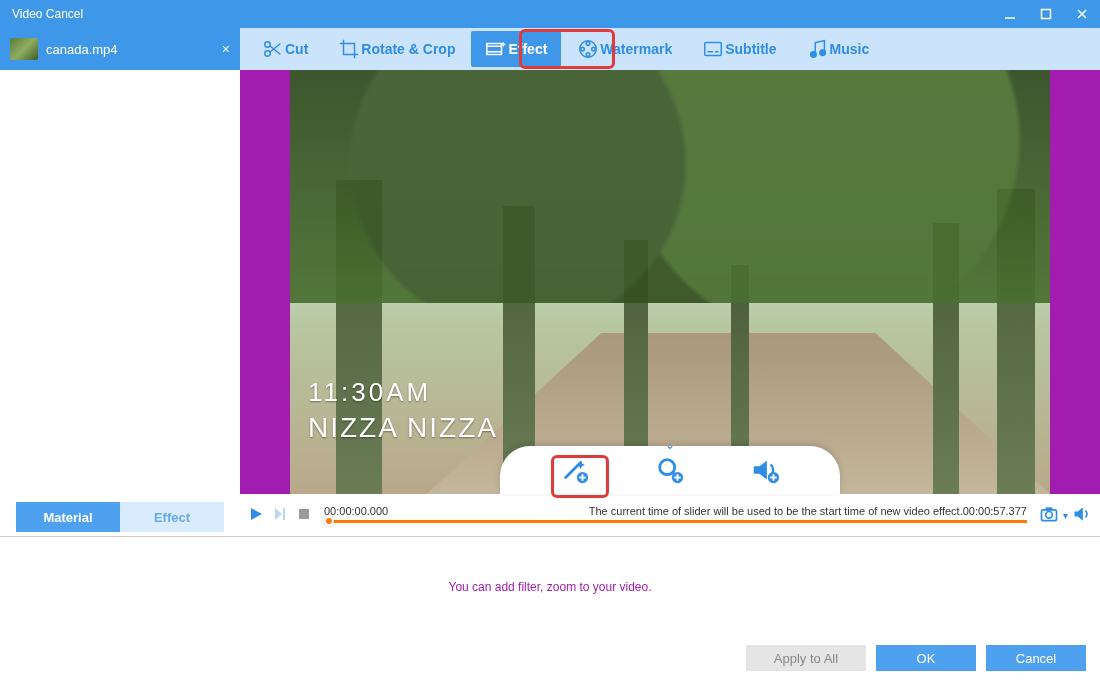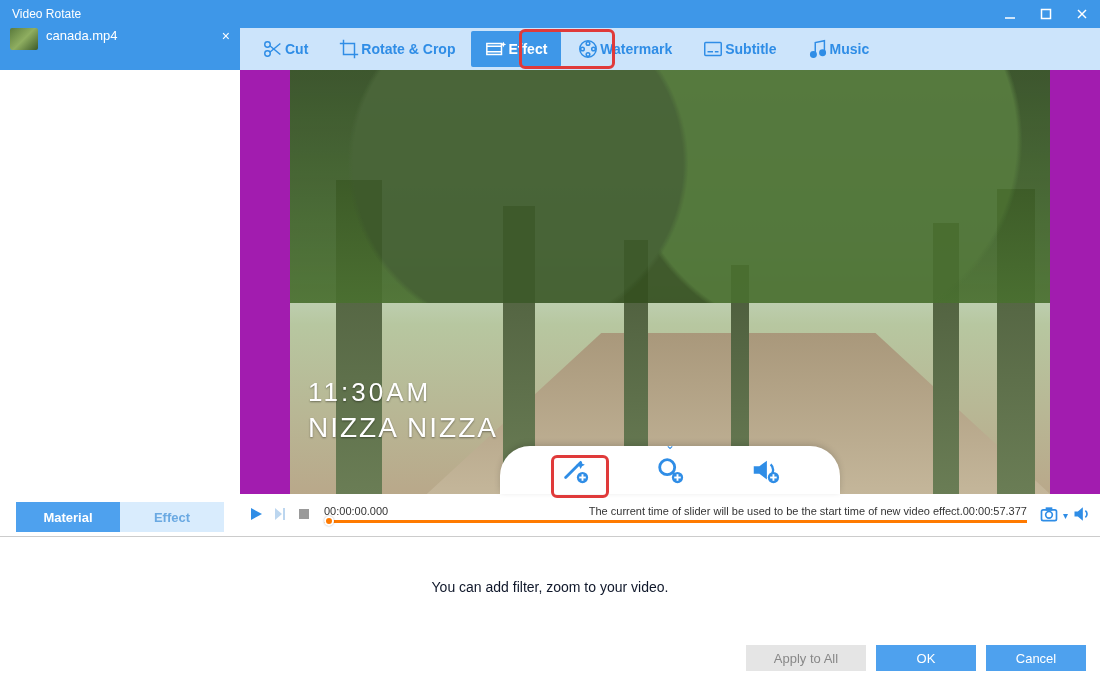--- a/index.html
+++ b/index.html
@@ -6,21 +6,21 @@
   html, body { width: 1100px; height: 680px; overflow: hidden; background: #fff; }
 
   
   .titlebar { height: 28px; background: #3e97e8; display: flex; align-items: center; color: #fff; font-size: 12px; padding-left: 12px; }
   .titlebar .spacer { flex: 1; }
   .titlebar .winbtn { width: 36px; height: 28px; display: flex; align-items: center; justify-content: center; color: #fff; }
   .titlebar .winbtn svg { width: 12px; height: 12px; stroke: #fff; fill: none; stroke-width: 1.5; }
 
   
   .strip { height: 42px; background: #cce4fb; display: flex; align-items: stretch; }
-  .file-tab { width: 240px; background: #3e97e8; color: #fff; font-size: 13px; display: flex; align-items: flex-start; padding: 0 10px; gap: 8px; }
+  .file-tab { width: 240px; background: #3e97e8; color: #fff; font-size: 13px; display: flex; align-items: center; padding: 0 10px; gap: 8px; }
   .file-tab .thumb { width: 28px; height: 22px; background: linear-gradient(135deg,#5a7a3c,#8fae60,#3d5a2a); border-radius: 2px; }
   .file-tab .close { margin-left: auto; color: #fff; font-size: 14px; }
   .tabs { flex: 1; display: flex; align-items: center; padding: 0 8px; gap: 2px; }
   .tab { display: flex; align-items: center; gap: 1px; color: #2f8de6; font-weight: 600; font-size: 14px; padding: 4px 14px; height: 36px; border-radius: 2px; position: relative; }
   .tab.active { background: #3e97e8; color: #fff; }
   .tab .icon { width: 22px; height: 22px; display: flex; align-items: center; justify-content: center; }
   .tab .icon svg { width: 22px; height: 22px; stroke: currentColor; fill: none; stroke-width: 1.6; }
 
   
   .body { display: flex; height: 466px; }
@@ -54,34 +54,34 @@
   .timeline .times-row { display:flex; justify-content:space-between; font-size:11px; color:#333; padding:0 4px; }
   .timeline .hint { text-align:right; flex:1; }
   .timeline .track { height:6px; background:#fff; border:0; position:relative; margin:2px 4px 0; }
   .timeline .track .bar { position:absolute; top:1px; left:0; right:0; height:3px; background:#ff7a00; }
   .timeline .track .knob { position:absolute; top:-3px; left:0; width:10px; height:10px; border-radius:50%; background:#ff7a00; border:2px solid #fff; box-shadow:0 0 2px rgba(0,0,0,.3); }
   .timeline .right-icons { display:flex; align-items:center; gap:4px; color:#2f8de6; }
   .timeline .right-icons svg { width:20px; height:20px; fill:#2f8de6; }
 
   
   .footer { height: 144px; border-top:1px solid #ccc; display:flex; flex-direction:column; }
-  .footer .msg { flex:1; display:flex; align-items:center; justify-content:center; font-size:14px; color:#0f172a; }
+  .footer .msg { flex:1; display:flex; align-items:center; justify-content:center; font-size:12px; color:#a21caf; }
   .footer .btns { height:44px; display:flex; align-items:center; justify-content:flex-end; gap:10px; padding-right:14px; }
   .btn { width:100px; height:26px; border:none; font-size:13px; display:flex; align-items:center; justify-content:center; }
   .btn.apply { background:#e5e5e5; color:#888; width:120px; }
   .btn.ok, .btn.cancel { background:#4ea1ee; color:#fff; }
 
   
   .hl { position:absolute; border:3px solid #e03a3a; border-radius:6px; pointer-events:none; }
 </style>
 </head>
 <body>
 
 <div class="titlebar">
-  <span>Video Rotate</span>
+  <span>Video Cancel</span>
   <span class="spacer"></span>
   <div class="winbtn">
       <svg viewBox="0 0 12 12">
         <line x1="1" y1="10" x2="11" y2="10"></line>
       </svg>
     </div>
   <div class="winbtn">
       <svg viewBox="0 0 12 12">
         <rect x="1.5" y="1.5" width="9" height="9"></rect>
       </svg>

